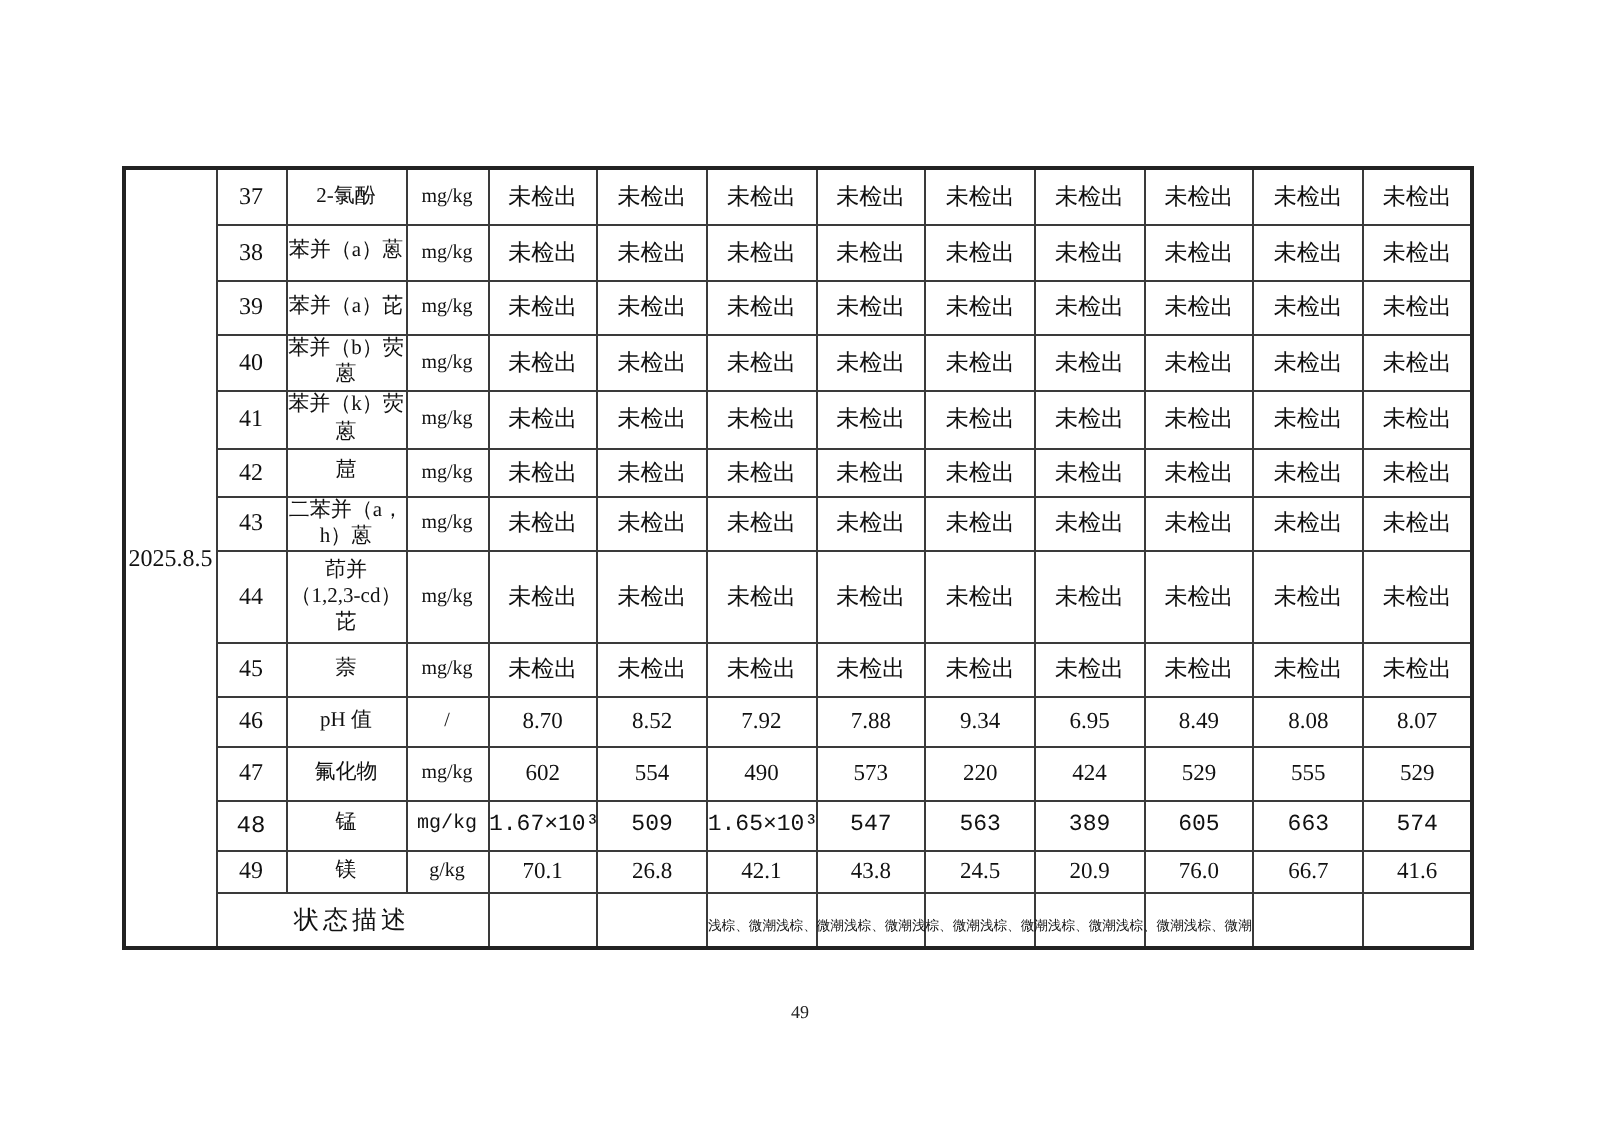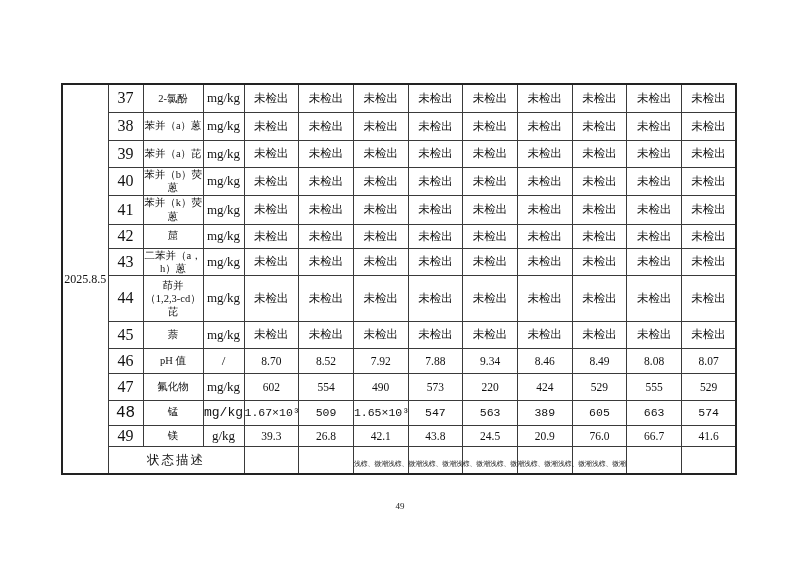--- a/index.html
+++ b/index.html
@@ -17,23 +17,23 @@
   td{
     border:1px solid #3a3a3a;text-align:center;vertical-align:middle;
     padding:0;overflow:hidden;color:#111;
   }
   col.c-date{width:46px;}
   col.c-no{width:35px;}
   col.c-name{width:60px;}
   col.c-unit{width:41px;}
   col.c-data{width:54.7px;}
   .date-cell{font-size:12px;letter-spacing:0;}
-  .no-cell{font-size:16px;}
+  .no-cell{font-size:12px;}
   .name-cell{font-size:10.5px;line-height:1.25;white-space:pre-line;word-break:keep-all;}
-  .unit-cell{font-size:13px;}
+  .unit-cell{font-size:10px;}
   .value-cell{font-size:11.5px;}
   .status-label-cell{font-size:12.5px;letter-spacing:2px;}
   .status-value-cell{font-size:7px;}
   .status-overlay{
     position:absolute;left:354px;top:456px;width:273px;height:15px;
     overflow:hidden;white-space:nowrap;font-size:6.8px;line-height:15px;
     text-align:left;color:#111;
   }
   .page-number{
     position:absolute;left:0;top:501px;width:100%;
@@ -196,21 +196,21 @@
         </tr>
         <tr style="height: 25px;">
           <td class="no-cell">46</td>
           <td class="name-cell">pH 值</td>
           <td class="unit-cell">/</td>
           <td class="value-cell">8.70</td>
           <td class="value-cell">8.52</td>
           <td class="value-cell">7.92</td>
           <td class="value-cell">7.88</td>
           <td class="value-cell">9.34</td>
-          <td class="value-cell">8.46</td>
+          <td class="value-cell">6.95</td>
           <td class="value-cell">8.49</td>
           <td class="value-cell">8.08</td>
           <td class="value-cell">8.07</td>
         </tr>
         <tr style="height: 27px;">
           <td class="no-cell">47</td>
           <td class="name-cell">氟化物</td>
           <td class="unit-cell">mg/kg</td>
           <td class="value-cell">602</td>
           <td class="value-cell">554</td>
@@ -233,21 +233,21 @@
           <td class="value-cell">563</td>
           <td class="value-cell">389</td>
           <td class="value-cell">605</td>
           <td class="value-cell">663</td>
           <td class="value-cell">574</td>
         </tr>
         <tr style="height: 21px;">
           <td class="no-cell">49</td>
           <td class="name-cell">镁</td>
           <td class="unit-cell">g/kg</td>
-          <td class="value-cell">39.3</td>
+          <td class="value-cell">70.1</td>
           <td class="value-cell">26.8</td>
           <td class="value-cell">42.1</td>
           <td class="value-cell">43.8</td>
           <td class="value-cell">24.5</td>
           <td class="value-cell">20.9</td>
           <td class="value-cell">76.0</td>
           <td class="value-cell">66.7</td>
           <td class="value-cell">41.6</td>
         </tr>
         <tr style="height: 28px;">

